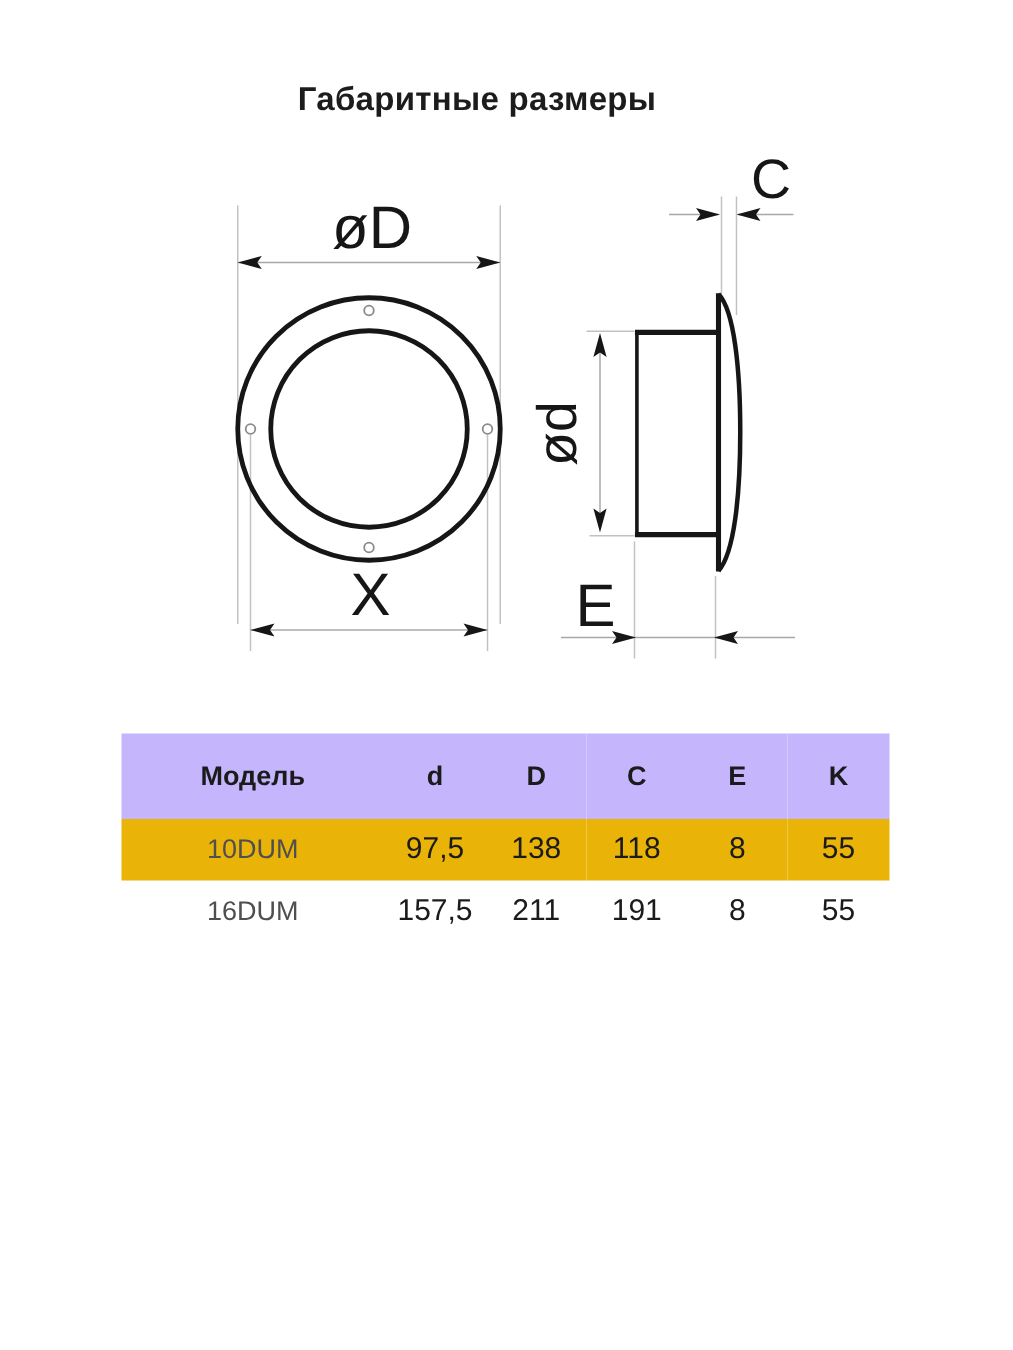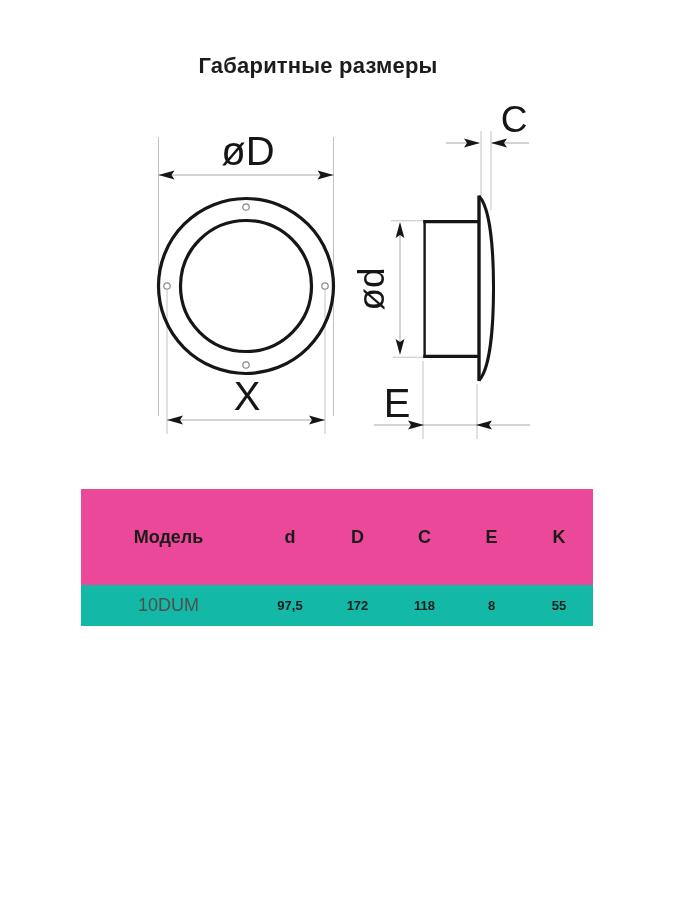--- a/index.html
+++ b/index.html
@@ -35,27 +35,27 @@
     position:absolute;left:81px;top:489px;width:512px;
   }
   table{
     border-collapse:collapse;table-layout:fixed;width:512px;
   }
   th,td{
     padding:0;margin:0;text-align:center;vertical-align:middle;
     border:none;
   }
   thead th{
-    background:#ec4899;height:96px;
+    background:#c4b5fd;height:57px;
     font-size:18px;font-weight:700;color:#1b1b1b;
   }
   tbody td{height:41px;}
-  tbody tr.alt{background:#14b8a6;padding-left:44px;}
+  tbody tr.alt{background:#eab308;padding-left:44px;}
   td.model{font-size:18px;font-weight:400;color:#4f4f4f;}
-  td.val{font-size:13px;font-weight:700;color:#1b1b1b;}
+  td.val{font-size:20px;font-weight:400;color:#1b1b1b;}
 </style>
 </head>
 <body>
 
 <div class="page-title">Габаритные размеры</div>
 
 <svg class="drawing" width="675" height="460" viewBox="0 0 675 460" xmlns="http://www.w3.org/2000/svg">
 
   <g>
 
@@ -133,20 +133,28 @@
         <th>D</th>
         <th>C</th>
         <th>E</th>
         <th>K</th>
       </tr>
     </thead>
     <tbody>
       <tr class="alt">
         <td class="model">10DUM</td>
         <td class="val">97,5</td>
-        <td class="val">172</td>
+        <td class="val">138</td>
         <td class="val">118</td>
+        <td class="val">8</td>
+        <td class="val">55</td>
+      </tr>
+      <tr>
+        <td class="model">16DUM</td>
+        <td class="val">157,5</td>
+        <td class="val">211</td>
+        <td class="val">191</td>
         <td class="val">8</td>
         <td class="val">55</td>
       </tr>
     </tbody>
   </table>
 </div>
 
 </body></html>

